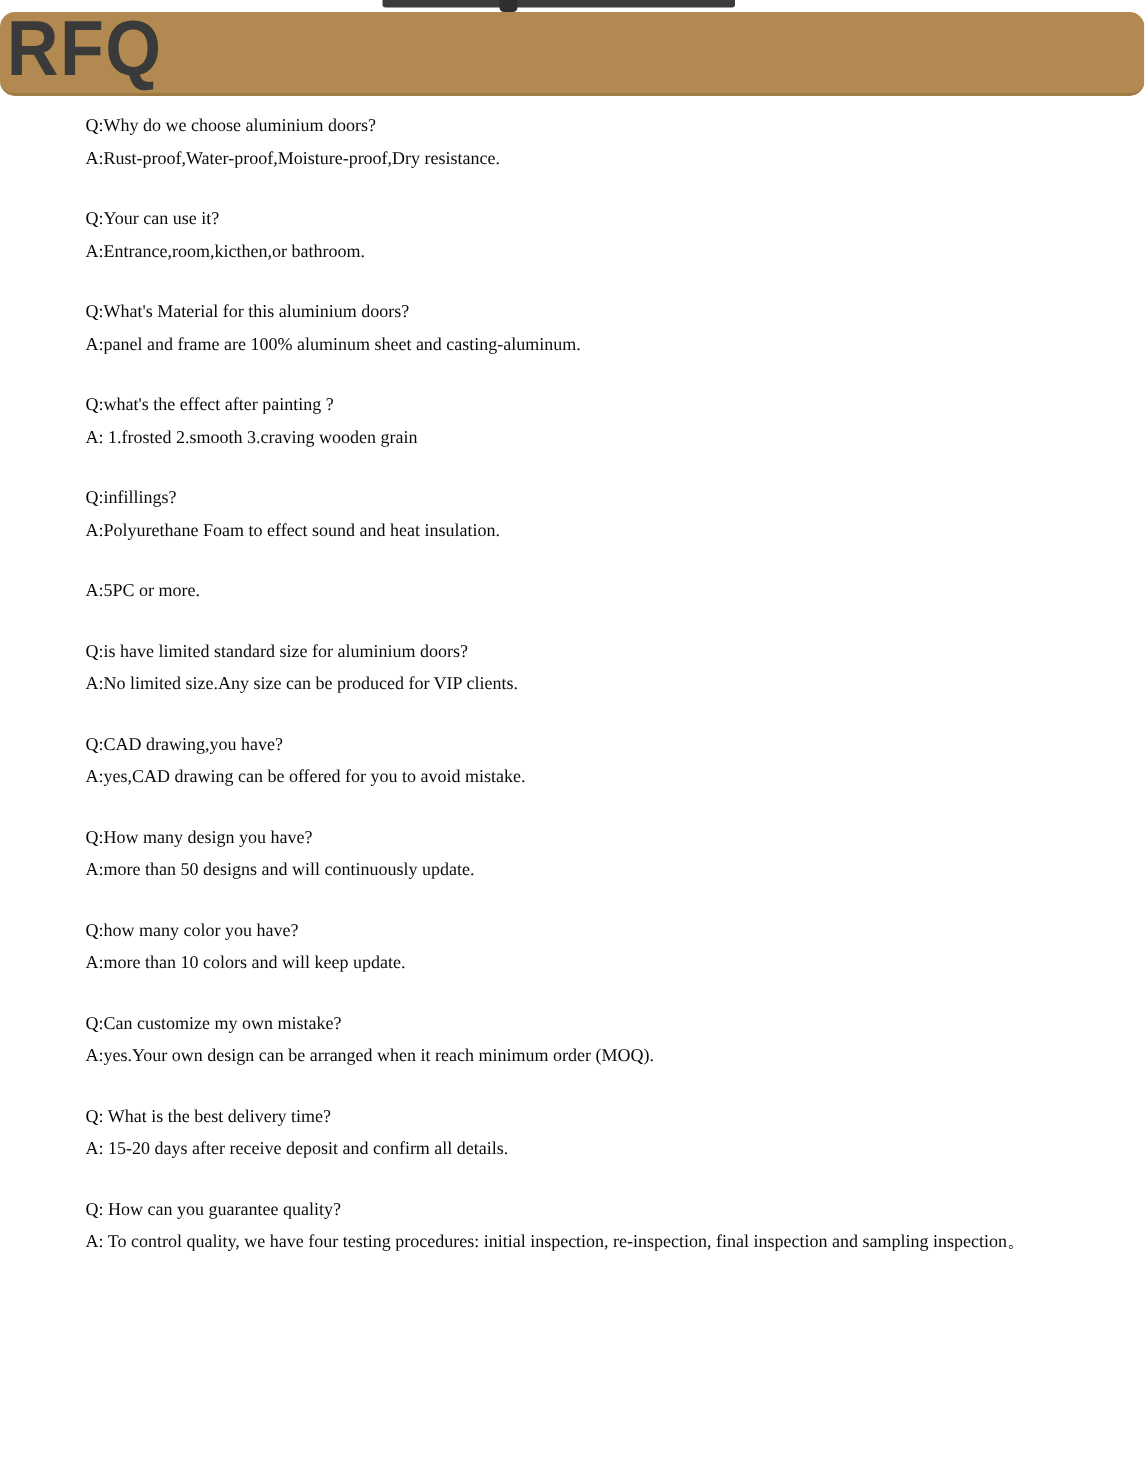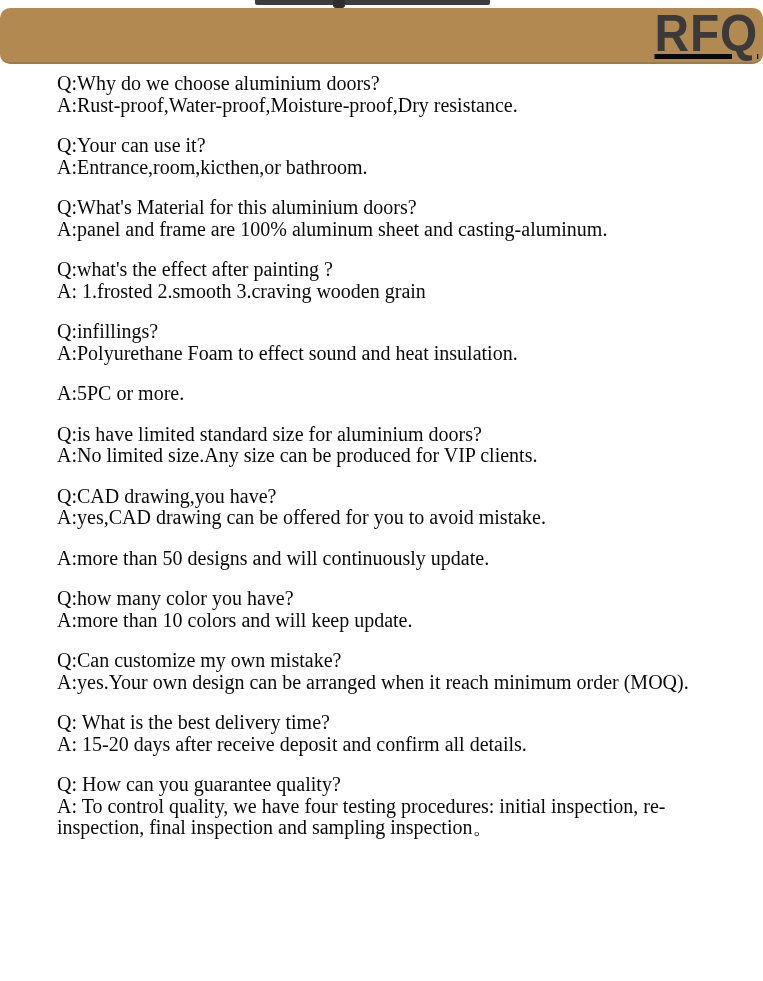--- a/index.html
+++ b/index.html
@@ -37,42 +37,41 @@
     top: 8px;
     left: 0;
     width: 763px;
     height: 56px;
     background: #b28950;
     border-radius: 10px;
     border-bottom: 2px solid #9e7a44;
     box-sizing: border-box;
     display: flex;
     align-items: center;
-    justify-content: flex-end;
-    text-decoration: underline;
+    justify-content: flex-start;
   }
   .banner-title {
     font-family: "Liberation Sans", sans-serif;
     font-weight: bold;
     font-size: 52px;
     line-height: 1;
     color: #3a3a3a;
     transform: scaleX(0.92);
     letter-spacing: 1px;
     margin-top: -4px;
   }
   .faq {
     position: absolute;
     top: 73px;
     left: 57px;
     width: 665px;
   }
   .qa { margin: 0 0 19px 0; }
   .q, .a {
-    font-size: 20px;
+    font-size: 12px;
     line-height: 21.5px;
     white-space: normal;
   }
 </style>
 </head>
 <body>
 
 <div class="page">
   <div class="top-remnant"></div>
   <div class="banner" style="background: rgb(178, 137, 80);">
@@ -113,20 +112,21 @@
     <div class="q">Q:is have limited standard size for aluminium doors?</div>
     <div class="a">A:No limited size.Any size can be produced for VIP clients.</div>
   </section>
 
   <section class="qa">
     <div class="q">Q:CAD drawing,you have?</div>
     <div class="a">A:yes,CAD drawing can be offered for you to avoid mistake.</div>
   </section>
 
   <section class="qa">
+    <div class="q">Q:How many design you have?</div>
     <div class="a">A:more than 50 designs and will continuously update.</div>
   </section>
 
   <section class="qa">
     <div class="q">Q:how many color you have?</div>
     <div class="a">A:more than 10 colors and will keep update.</div>
   </section>
 
   <section class="qa">
     <div class="q">Q:Can customize my own mistake?</div>

